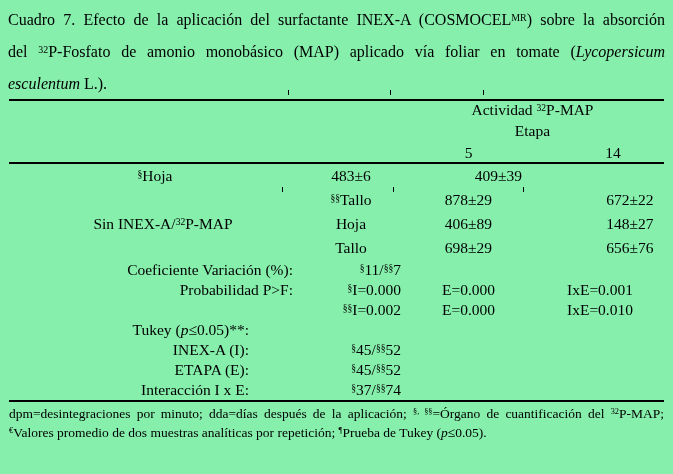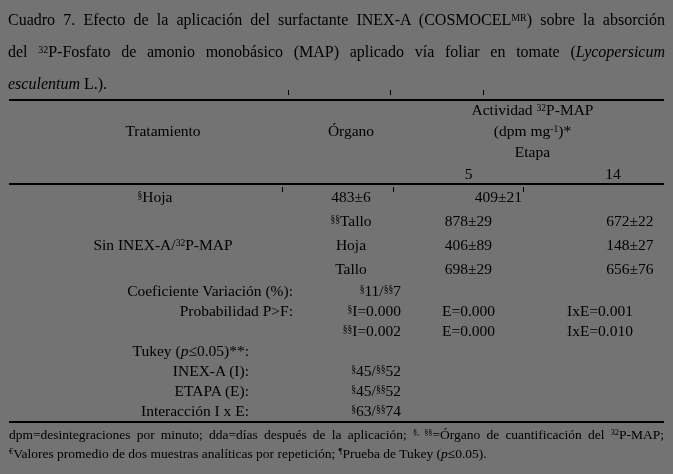--- a/index.html
+++ b/index.html
@@ -1,17 +1,17 @@
 <!DOCTYPE html>
 <html><head>
 <meta charset="utf-8">
 <style>
   html,body{margin:0;padding:0;background:#ffffff;}
   body{font-family:"Liberation Serif","DejaVu Serif",serif;color:#000;}
-  .page{position:relative;width:673px;height:474px;background:#737373;overflow:hidden;}
+  .page{position:relative;width:673px;height:474px;background:#86efac;overflow:hidden;}
 
   
   .caption{padding:5px 8px 0 8px;font-size:16px;line-height:30px;}
   .just{text-align:justify;text-align-last:justify;}
   .cap-line{display:block;}
   .sup{font-size:0.62em;position:relative;top:-0.45em;letter-spacing:0;}
   i{font-style:italic;}
 
   
   .tbl{position:relative;margin:0 9px;font-size:15.5px;}
@@ -53,42 +53,37 @@
 
   <div class="tbl">
     <div class="rule"></div>
 
     <div class="grid h21">
       <div class="cell"></div>
       <div class="cell"></div>
       <div class="cell span2"><span>Actividad </span><span class="sup">32</span><span>P-MAP</span></div>
     </div>
     <div class="grid h21">
-      <div class="cell center tpad">Tratamiento</div>
-      <div class="cell center">Órgano</div>
-      <div class="cell span2"><span>(dpm mg</span><span class="sup">-1</span><span>)*</span></div>
-    </div>
-    <div class="grid h21">
       <div class="cell"></div>
       <div class="cell"></div>
       <div class="cell span2">Etapa</div>
     </div>
     <div class="grid h19">
       <div class="cell"></div>
       <div class="cell"></div>
       <div class="cell center">5</div>
       <div class="cell center s15pad">14</div>
     </div>
 
     <div class="rule"></div>
 
     <div class="grid drow">
       <div class="cell center"><span class="sup">§</span><span>Hoja</span></div>
       <div class="cell center">483±6</div>
-      <div class="cell center v15pad">409±21</div>
+      <div class="cell center v15pad">409±39</div>
     </div>
     <div class="grid drow">
       <div class="cell center tpad"><span></span><span class="sup"></span><span></span></div>
       <div class="cell center"><span class="sup">§§</span><span>Tallo</span></div>
       <div class="cell center">878±29</div>
       <div class="cell center v15pad">672±22</div>
     </div>
     <div class="grid drow">
       <div class="cell center tpad"><span>Sin INEX-A/</span><span class="sup">32</span><span>P-MAP</span></div>
       <div class="cell center"><span class="sup"></span><span>Hoja</span></div>
@@ -133,21 +128,21 @@
       <div class="cell center"></div>
     </div>
     <div class="grid srow">
       <div class="cell right lbl indent"><span>ETAPA (E):</span><i></i><span></span></div>
       <div class="cell statval"><span class="sup">§</span><span>45/</span><span class="sup">§§</span><span>52</span></div>
       <div class="cell center"></div>
       <div class="cell center"></div>
     </div>
     <div class="grid srow">
       <div class="cell right lbl indent"><span>Interacción I x E:</span><i></i><span></span></div>
-      <div class="cell statval"><span class="sup">§</span><span>63/</span><span class="sup">§§</span><span>74</span></div>
+      <div class="cell statval"><span class="sup">§</span><span>37/</span><span class="sup">§§</span><span>74</span></div>
       <div class="cell center"></div>
       <div class="cell center"></div>
     </div>
 
     <div class="rule"></div>
   </div>
 
   <div class="foot">
     <span class="fline just"><span>dpm=desintegraciones por minuto; dda=días después de la aplicación; </span><span class="sup">§, §§</span><span>=Órgano de cuantificación del </span><span class="sup">32</span><span>P-MAP;</span></span>
     <span class="fline"><span class="sup">€</span><span>Valores promedio de dos muestras analíticas por repetición; </span><span class="sup">¶</span><span>Prueba de Tukey (</span><i>p</i><span>≤0.05).</span></span>

